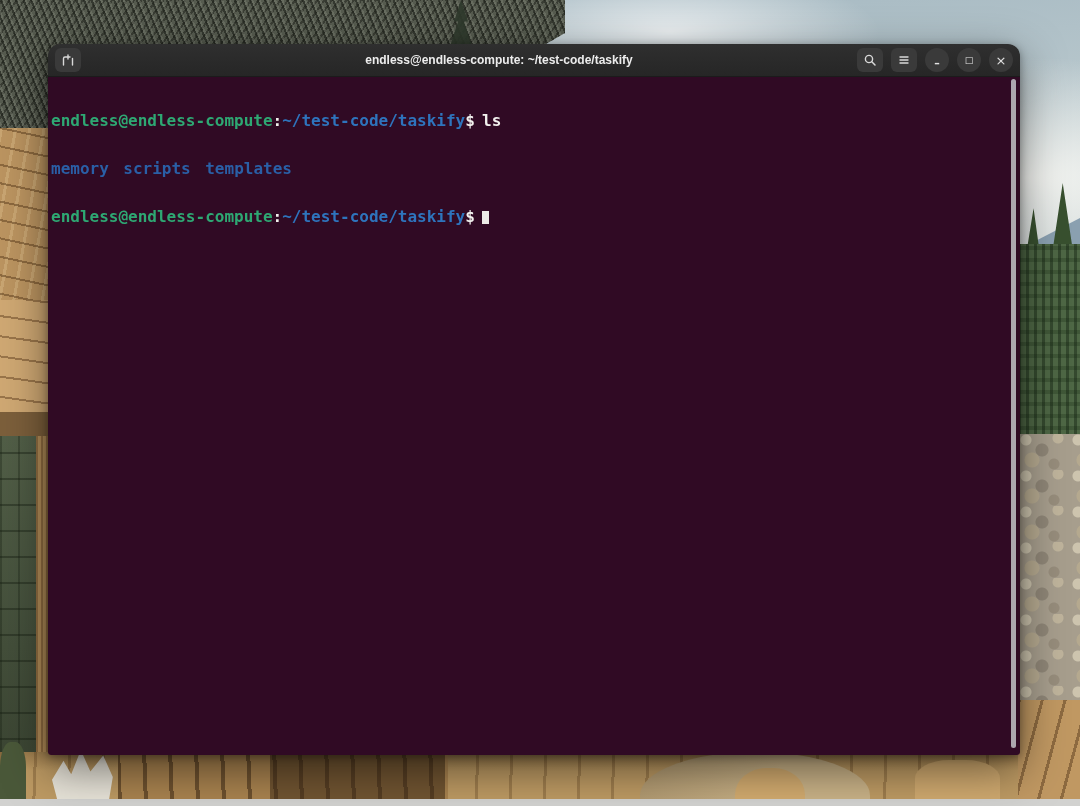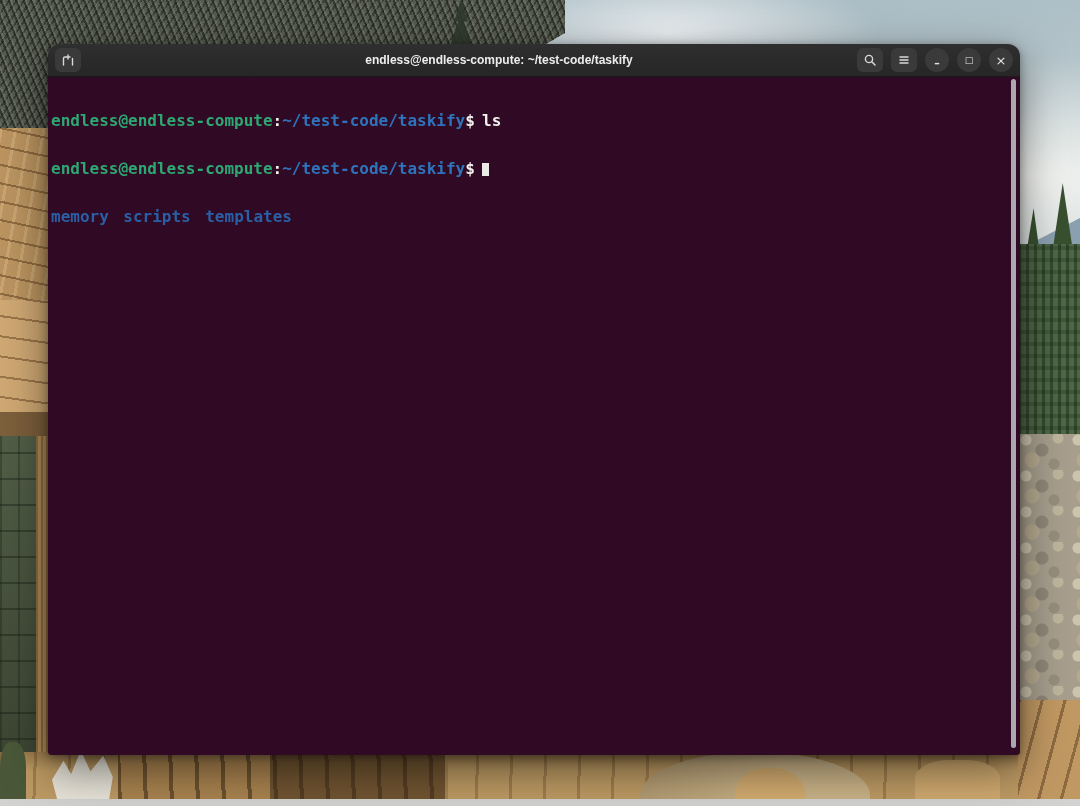--- a/index.html
+++ b/index.html
@@ -174,19 +174,19 @@
           <span>□</span>
         </button>
         <button class="circle-btn close">
           <span>×</span>
         </button>
       </div>
     </div>
 
     <div class="term">
       <div><span class="t-user">endless@endless-compute</span><span>:</span><span class="t-path">~/test-code/taskify</span><span>$</span><span class="t-cmd">ls</span></div>
+      <div><span class="t-dir">memory</span><span class="t-dir">scripts</span><span class="t-dir">templates</span></div>
       <div><span class="t-user">endless@endless-compute</span><span>:</span><span class="t-path">~/test-code/taskify</span><span>$</span><span class="cursor"></span></div>
-      <div><span class="t-dir">memory</span><span class="t-dir">scripts</span><span class="t-dir">templates</span></div>
       <div class="scrollbar"></div>
     </div>
   </div>
 
 </div>
 
 </body></html>

